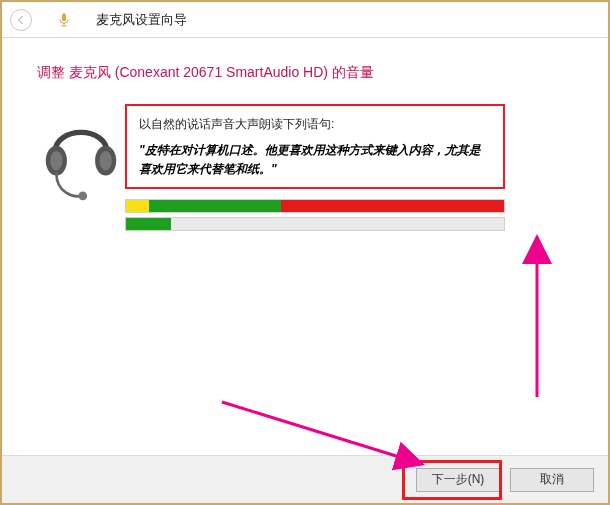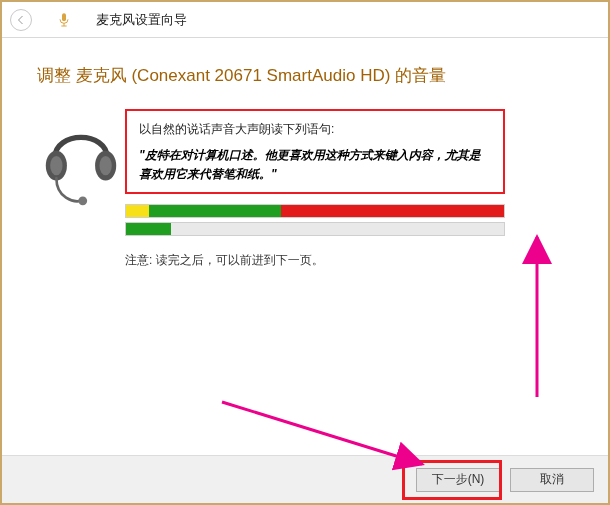--- a/index.html
+++ b/index.html
@@ -28,21 +28,21 @@
     border-radius: 50%;
     display: flex; align-items: center; justify-content: center;
     color: #888;
     cursor: pointer;
   }
   .back-btn svg { width: 12px; height: 12px; }
   .mic-icon { width: 16px; height: 16px; }
   .mic-icon svg { width: 16px; height: 16px; }
   .title { font-size: 13px; color: #222; }
   .content { padding: 22px 35px 60px 35px; }
-  .heading { color: #a16207; font-size: 17px; margin: 4px 0 22px 0; }
+  .heading { color: #be185d; font-size: 14px; margin: 4px 0 22px 0; }
   .main-row { display: flex; align-items: flex-start; justify-content: flex-end; }
   .headset { width: 88px; flex-shrink: 0; padding-top: 4px; }
   .headset svg { width: 88px; height: 100px; }
   .right-col { flex: 1; }
   .instruction-box {
     border: 2px solid #ed1c24;
     padding: 10px 12px 8px 12px;
     width: 380px;
   }
   .instr-line { font-size: 12px; color: #222; margin-bottom: 8px; }
@@ -137,21 +137,20 @@
         <div class="meter-bar" id="meter1">
             <div class="seg" style="left: 0%; width: 6%; background: rgb(247, 224, 23);"></div>
             <div class="seg" style="left: 6%; width: 35%; background: rgb(31, 158, 31);"></div>
             <div class="seg" style="left: 41%; width: 59%; background: rgb(227, 27, 27);"></div>
           </div>
         <div class="meter-bar" id="meter2">
             <div class="seg" style="left: 0%; width: 12%; background: rgb(31, 158, 31);"></div>
           </div>
       </div>
 
-      <div class="note">注意: 读完之后，可以前进到下一页。</div>
     </div>
   </div>
 </div>
 
 <div class="footer">
   <button class="btn">下一步(N)</button>
   <button class="btn">取消</button>
 </div>
 
 <div class="next-highlight"></div>

